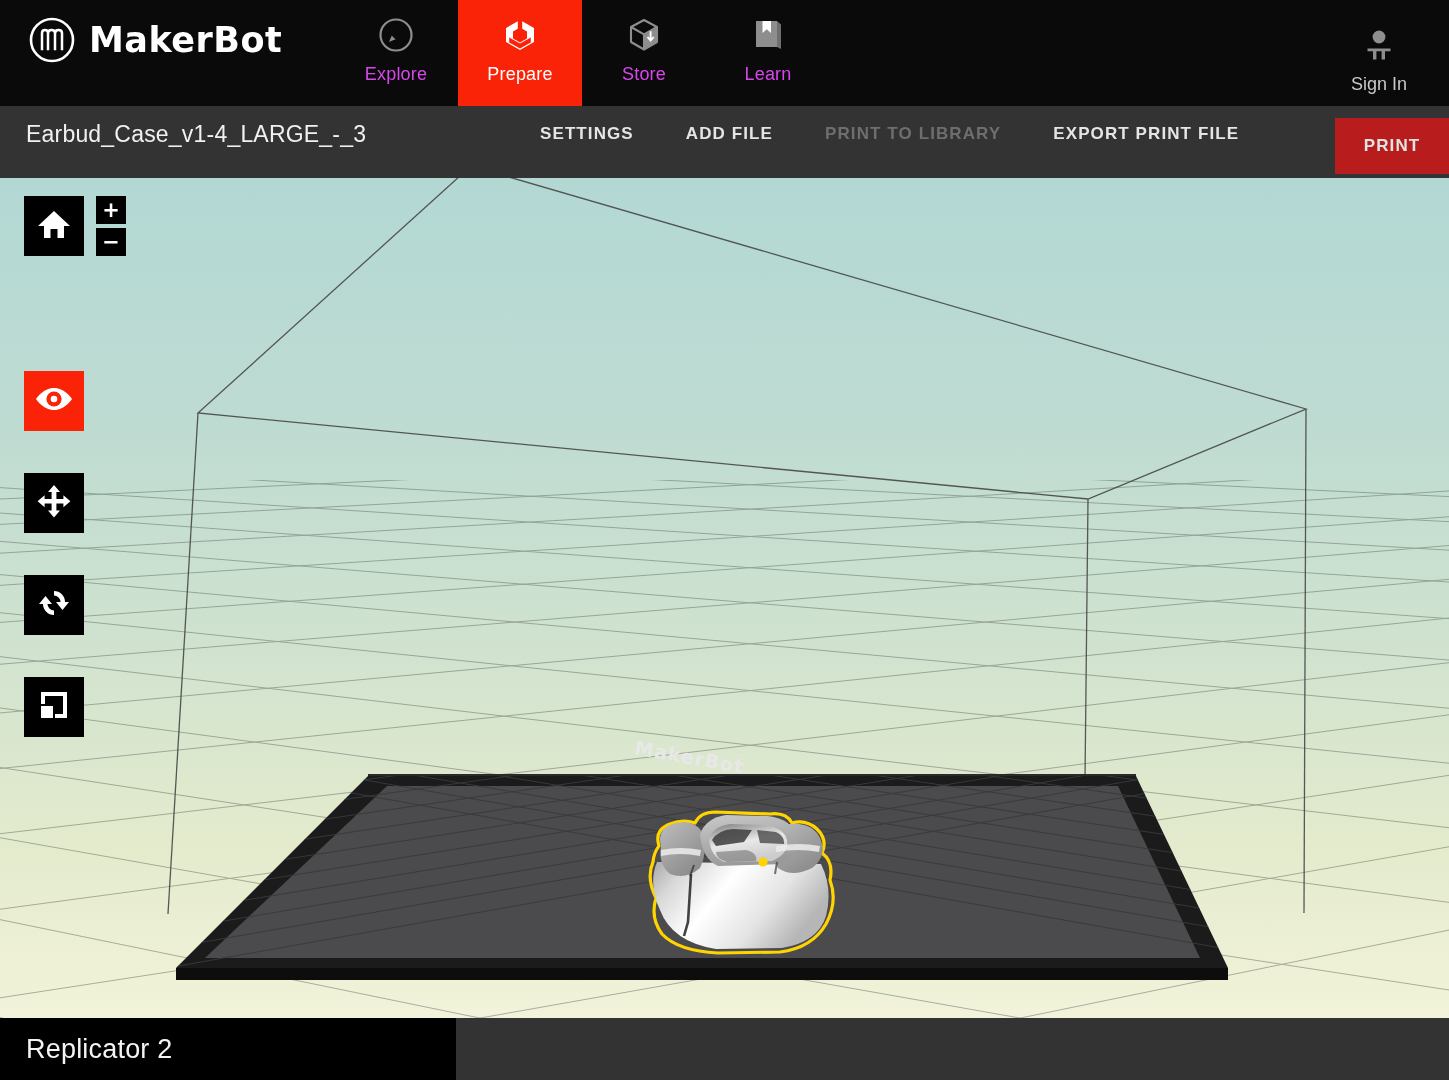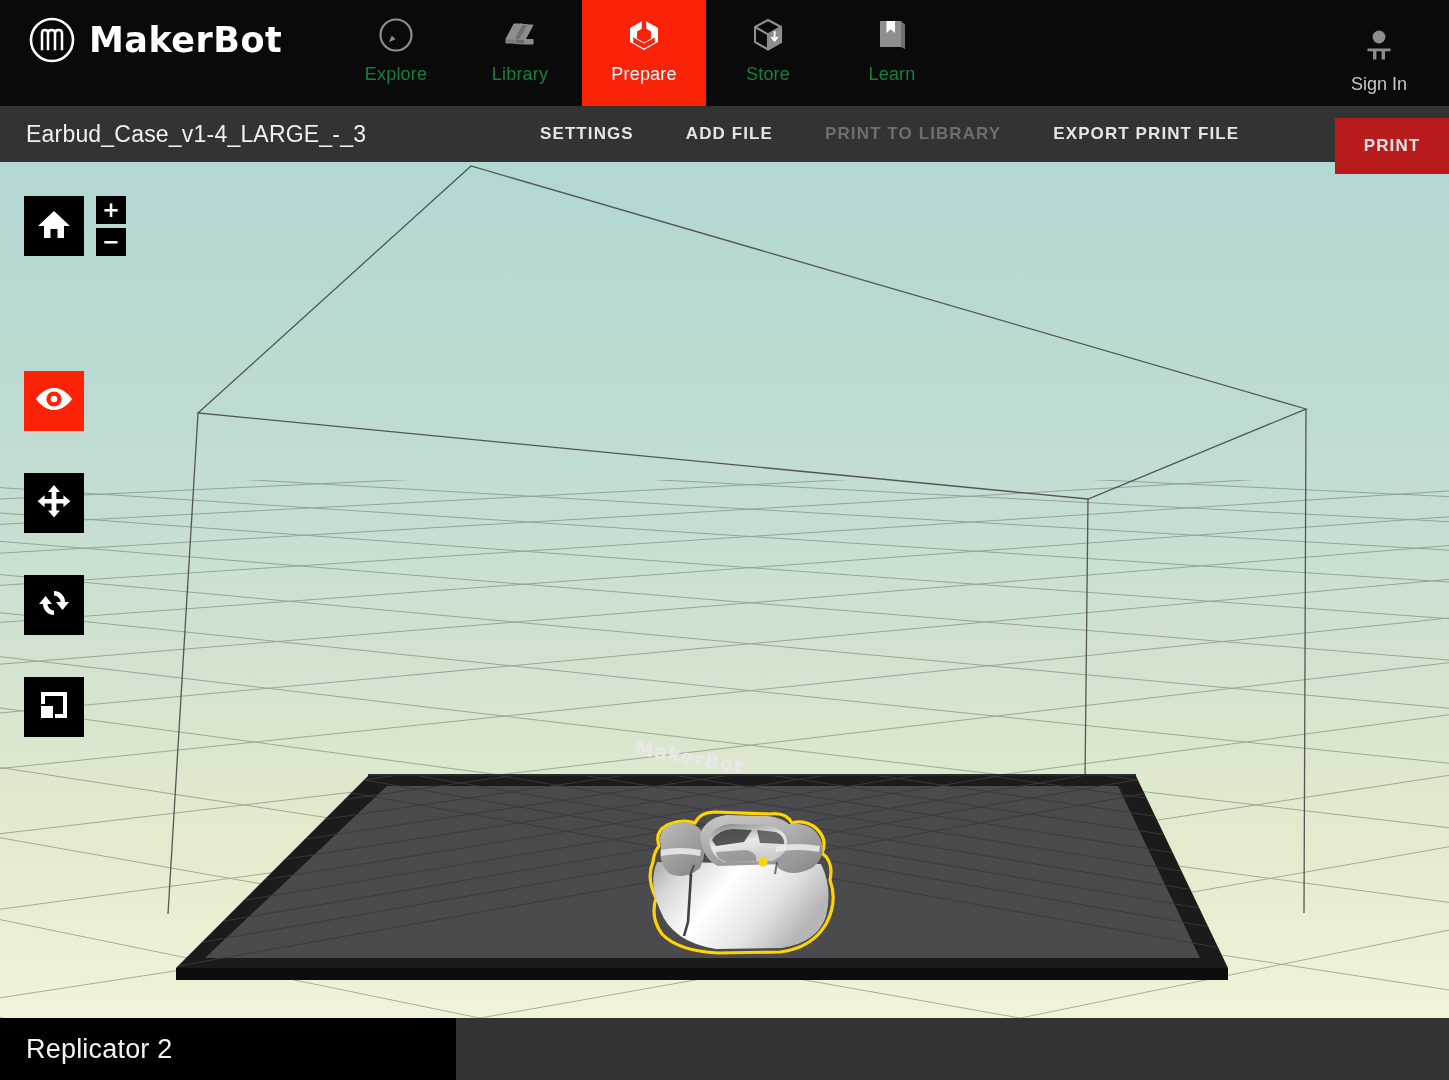--- a/index.html
+++ b/index.html
@@ -70,21 +70,21 @@
   }
   .nav-item .nav-ico {
     height: 42px;
     display: flex;
     align-items: center;
     justify-content: center;
   }
   .nav-item .nav-label {
     margin-top: 8px;
     font-size: 18px;
-    color: #15803d;
+    color: #d946ef;
     letter-spacing: 0.2px;
   }
   .nav-item.active {
     background: #fa2207;
   }
   .nav-item.active .nav-label {
     color: #ffffff;
   }
   .signin {
     position: absolute;
@@ -104,21 +104,21 @@
     margin-top: 8px;
     font-size: 18px;
     color: #c9c9c9;
   }
 
   
   .actionbar {
     position: absolute;
     left: 0; top: 106px;
     width: 1449px;
-    height: 56px;
+    height: 72px;
     background: #333334;
     z-index: 39;
   }
   .filename {
     position: absolute;
     left: 26px;
     top: 0;
     height: 56px;
     line-height: 56px;
     font-size: 23px;
@@ -265,35 +265,20 @@
       <div class="nav-item">
         <span class="nav-ico">
           <svg width="38" height="38" viewBox="0 0 38 38">
             <circle cx="19" cy="19" r="15.5" fill="none" stroke="#8e8e8e" stroke-width="2.2"></circle>
             <path d="M26 12 L16.5 21.5 L18.6 23.2 L12 26 L14.8 19.4 L16.5 21.5 Z" fill="#8e8e8e"></path>
           </svg>
         </span>
         <span class="nav-label">Explore</span>
       </div>
 
-      <div class="nav-item">
-        <span class="nav-ico">
-          <svg width="38" height="38" viewBox="0 0 38 38">
-            <g fill="#8e8e8e" stroke="#8e8e8e" stroke-width="1" stroke-linejoin="round">
-              <path d="M5 23 L13 8 L22 8 L14 23 Z"></path>
-              <path d="M13 23.5 L21 8.5 L26.5 8.5 L18.5 23.5 Z" fill="#6f6f6f"></path>
-              <path d="M19 24 L27 9 L32 9 L24 24 Z" fill="#8e8e8e"></path>
-              <path d="M5 23 L14 23 L14 27 L5 27 Z" fill="#7a7a7a"></path>
-              <path d="M14 23 L24 23.5 L24 28 L14 27.5 Z" fill="#6a6a6a"></path>
-              <path d="M24 23.5 L32 23.5 L32 28 L24 28 Z" fill="#8e8e8e"></path>
-            </g>
-          </svg>
-        </span>
-        <span class="nav-label">Library</span>
-      </div>
 
       <div class="nav-item active">
         <span class="nav-ico">
           <svg width="38" height="38" viewBox="0 0 38 38">
             <path d="M19 4 L33 12 L33 26 L19 34 L5 26 L5 12 Z" fill="#ffffff"></path>
             <path d="M19 11.5 L26 15.5 L26 22.5 L19 26.5 L12 22.5 L12 15.5 Z" fill="#fa2207"></path>
             <path d="M16.8 3.2 L21.2 3.2 L21.2 14.5 L16.8 14.5 Z" fill="#fa2207"></path>
             <path d="M8.2 26.6 L19 32.6 L29.8 26.6 L29.8 21.6 L19 27.6 L8.2 21.6 Z" fill="#fa2207"></path>
           </svg>
         </span>

